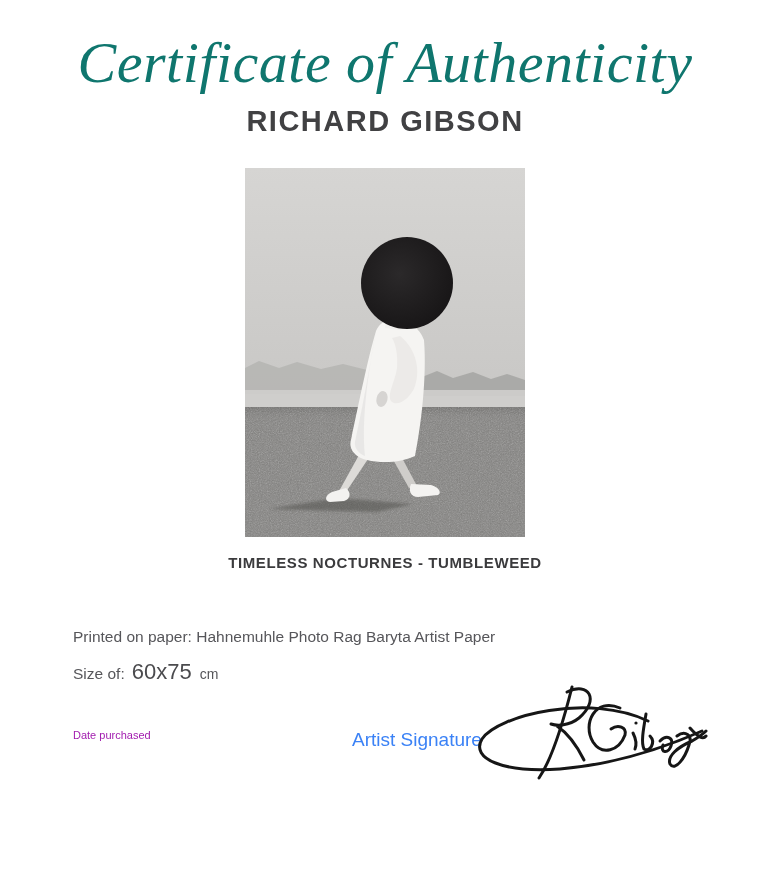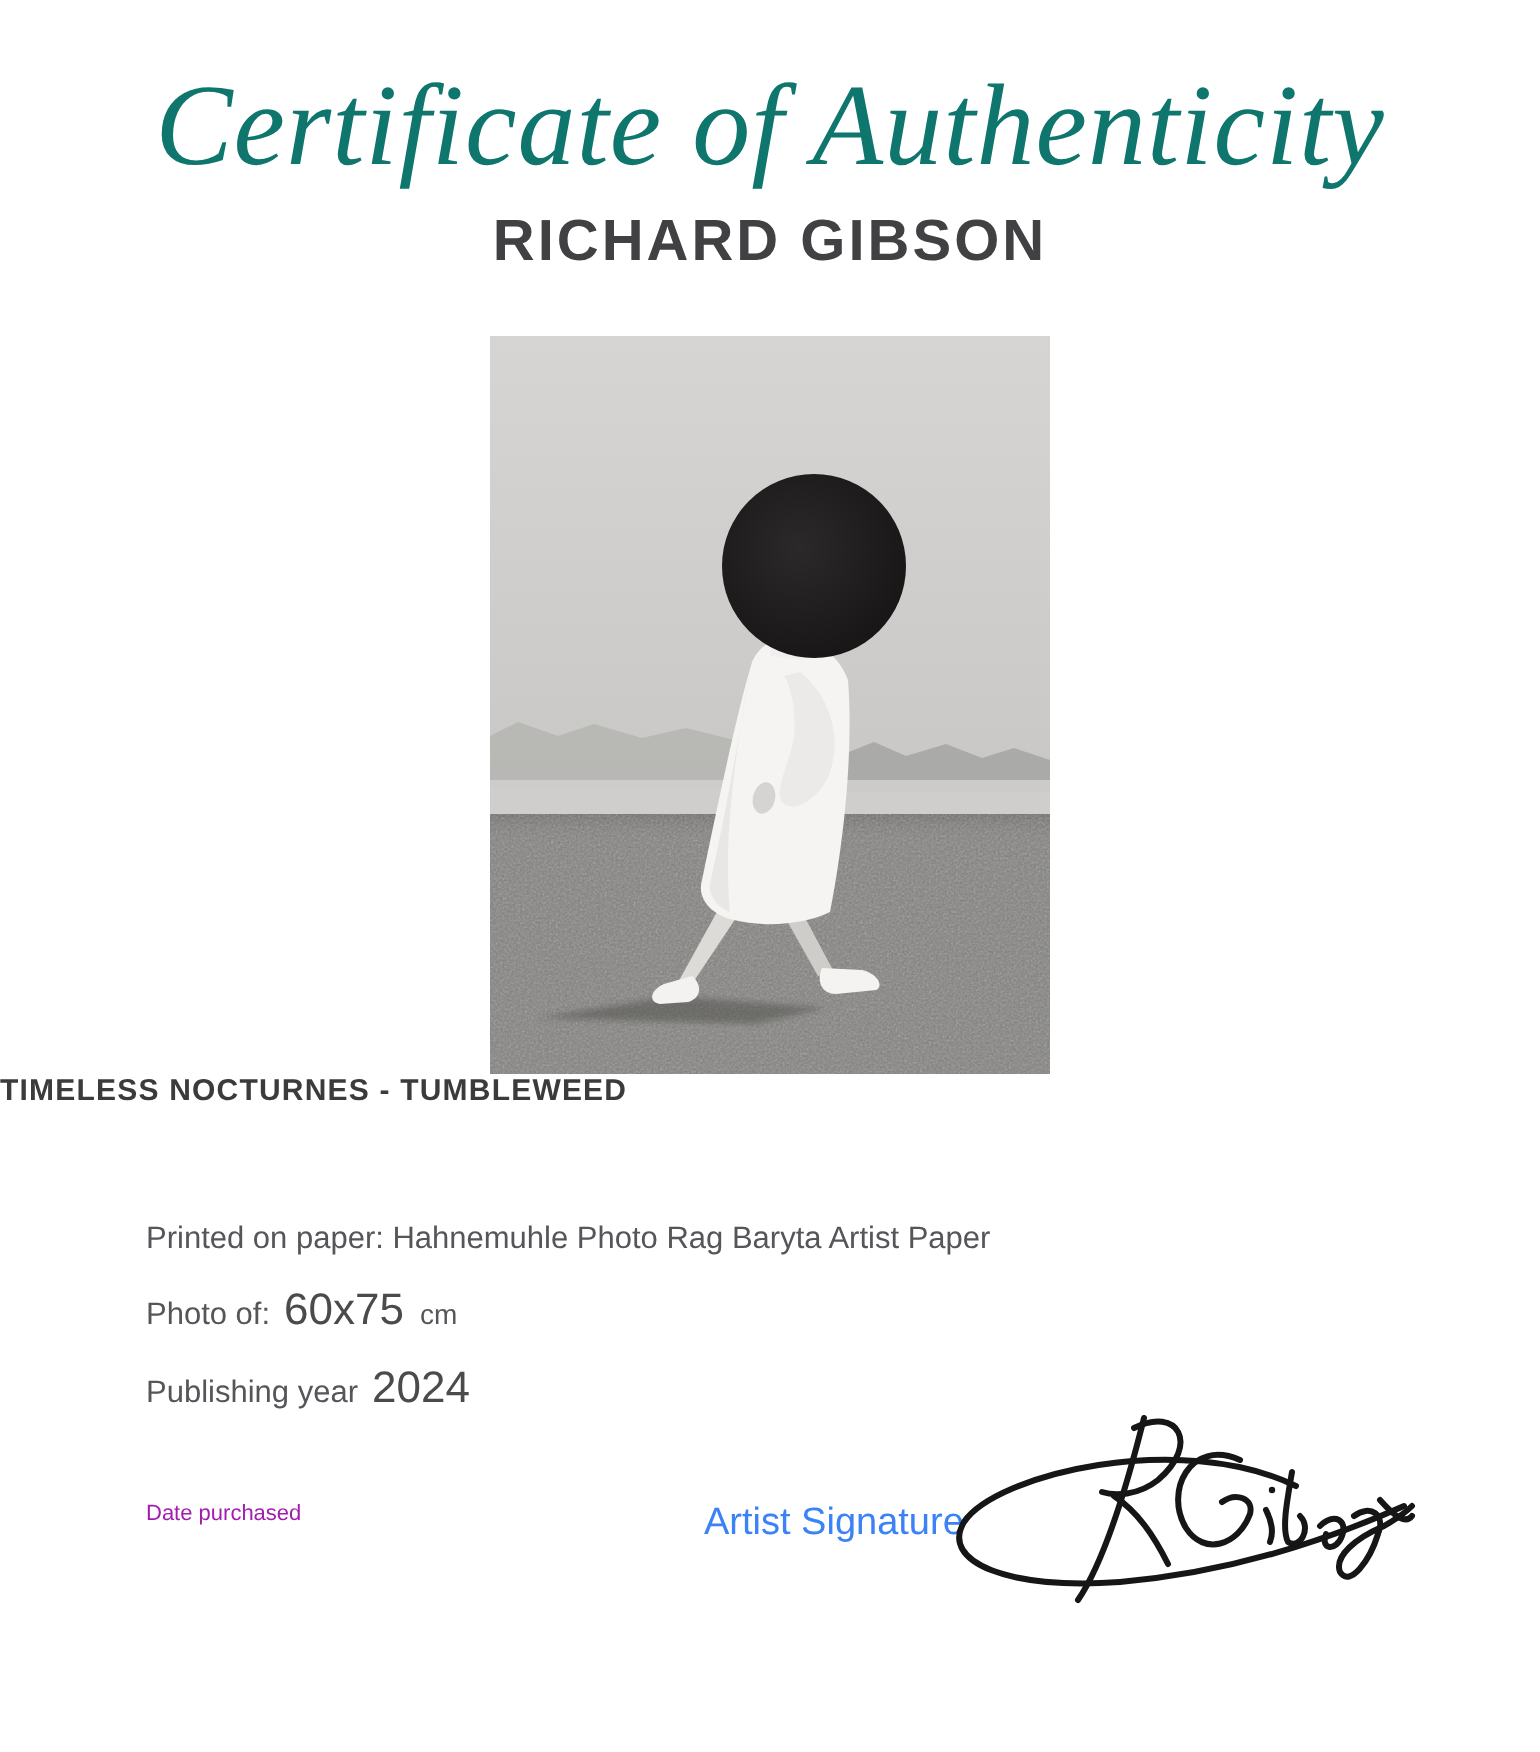--- a/index.html
+++ b/index.html
@@ -31,20 +31,22 @@
     font-weight: 700;
     letter-spacing: 1.5px;
     color: #414143;
   }
   .artwork {
     display: block;
     margin: 30px auto 0 auto;
     width: 280px; height: 369px;
   }
   .artwork-caption {
+    margin-top: 17px;
+    text-align: center;
     font-size: 15px;
     font-weight: 700;
     letter-spacing: 0.6px;
     color: #3b3b3d;
   }
 
   .details {
     margin: 57px 0 0 73px;
     font-size: 15.5px;
     color: #56565a;
@@ -146,24 +148,21 @@
     <circle cx="162" cy="115" r="46" fill="url(#circleGrad)"></circle>
   </svg>
 
   <div class="artwork-caption">TIMELESS NOCTURNES - TUMBLEWEED</div>
 
   <div class="details">
     <div class="line">
       <span>Printed on paper: Hahnemuhle Photo Rag Baryta Artist Paper</span>
     </div>
     <div class="line">
-      <span>Photo of:</span><span class="big-value">60x75</span><span class="unit">cm</span>
-    </div>
-    <div class="line">
-      <span>Publishing year</span><span class="big-value">2024</span>
+      <span>Size of:</span><span class="big-value">60x75</span><span class="unit">cm</span>
     </div>
   </div>
 
   <div class="sig-footer">
     <span class="date-purchased-label">Date purchased</span>
     <span class="artist-signature-label">Artist Signature</span>
 
     <svg class="signature-svg" viewBox="0 0 240 104" xmlns="http://www.w3.org/2000/svg">
       <g stroke="#161616" stroke-width="3" fill="none" stroke-linecap="round" stroke-linejoin="round">
 

